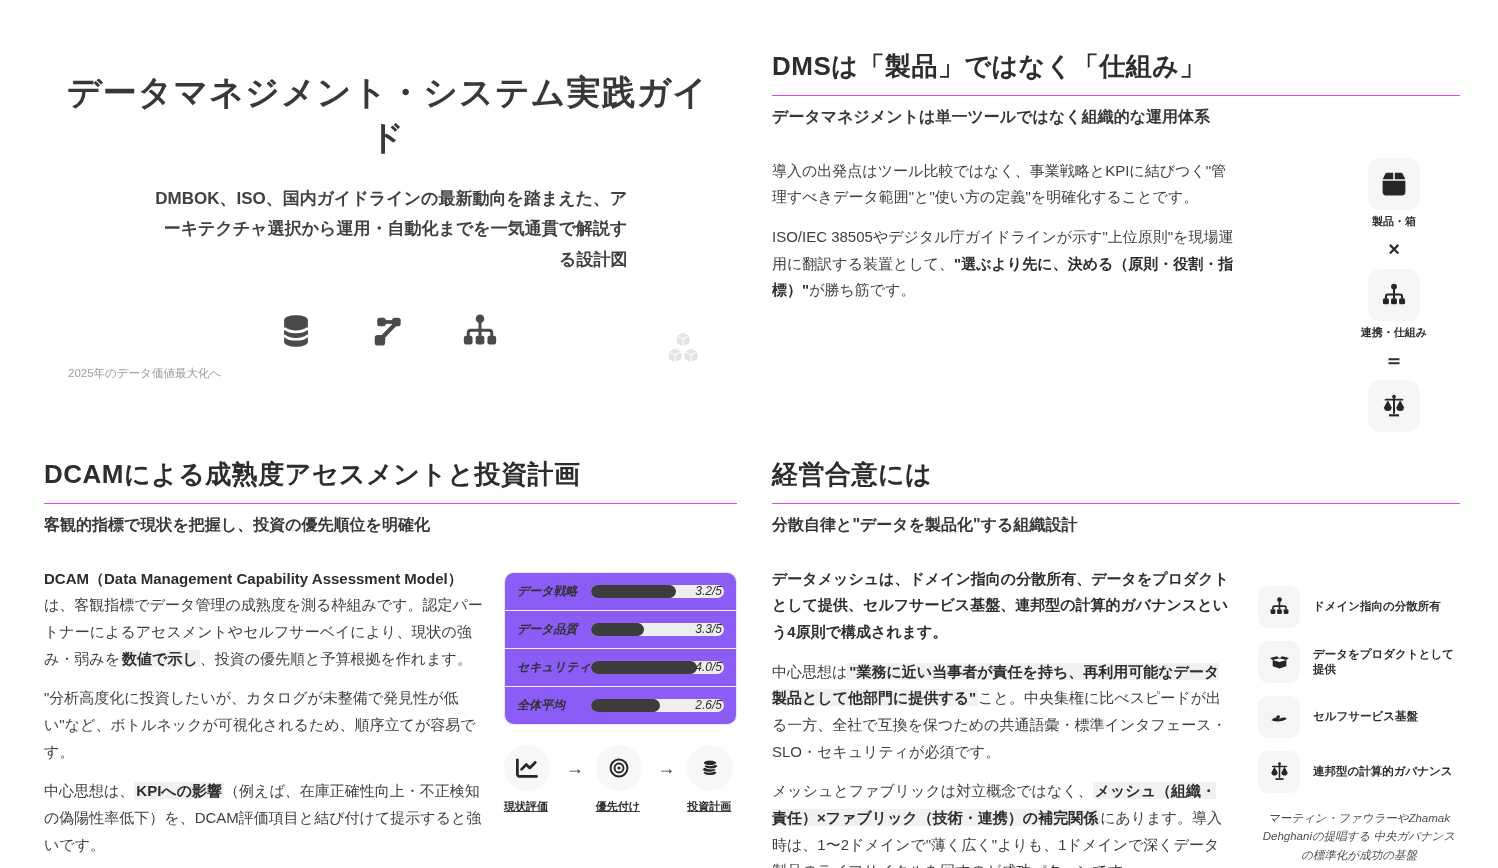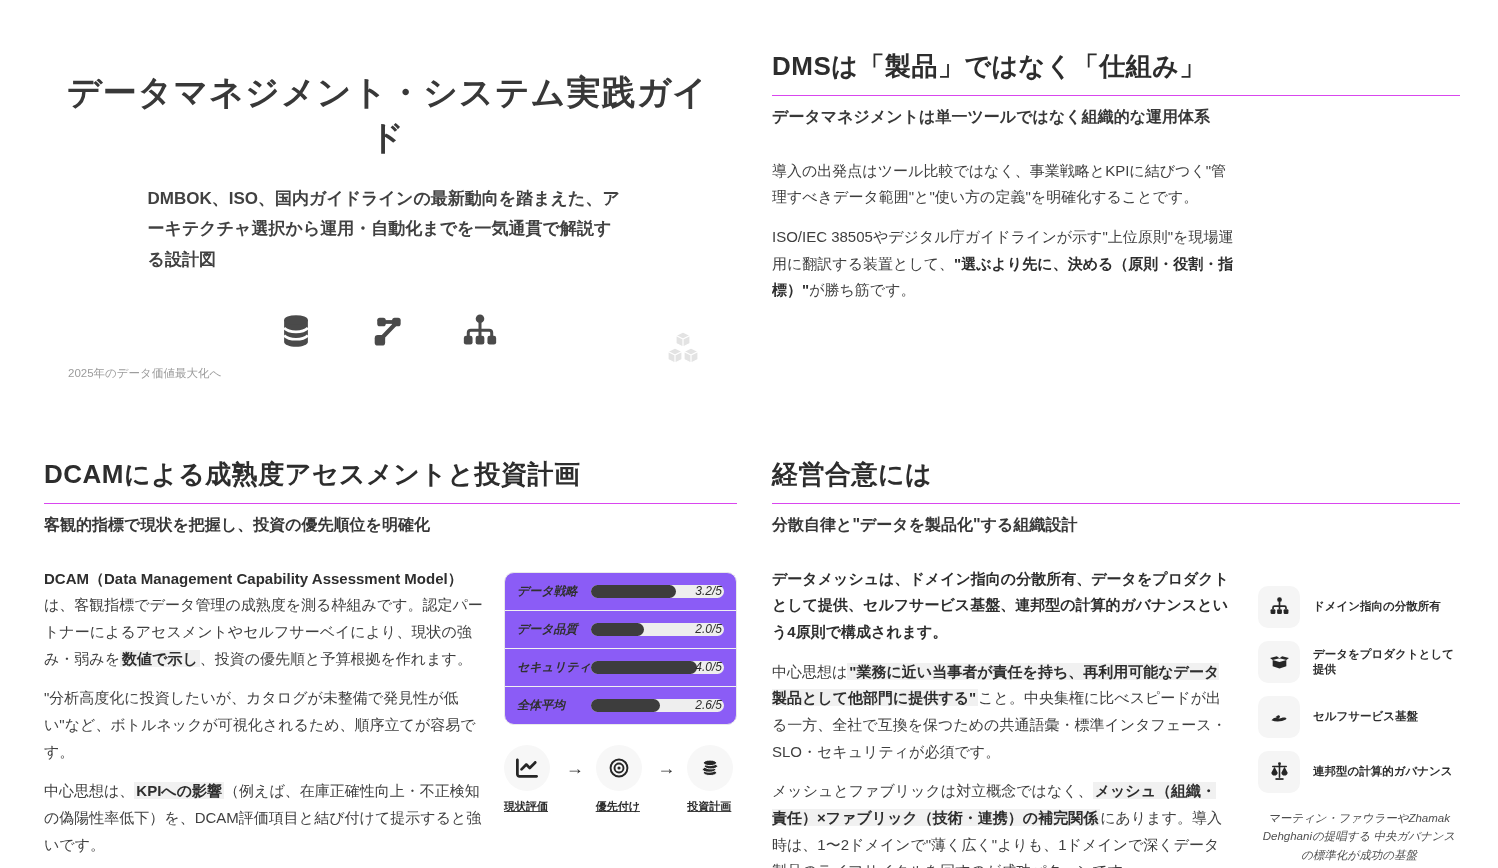--- a/index.html
+++ b/index.html
@@ -9,21 +9,21 @@
 
   
   .sec-heading { font-size:26px; font-weight:800; color:#2d2d2d; letter-spacing:.5px;
     padding-bottom:12px; border-bottom:1px solid #d946ef; line-height:1.25; }
   .sec-subtitle { margin-top:11px; font-size:16px; font-weight:700; color:#383838; }
 
   
   .q-tl { left:40px; top:36px; width:695px; height:404px; }
   .hero-title { margin:34px auto 0; max-width:645px; text-align:center;
     font-size:34px; font-weight:800; line-height:1.32; color:#383838; letter-spacing:1px; }
-  .hero-subtitle { margin:24px auto 0; max-width:480px; text-align:left;
+  .hero-subtitle { margin:24px auto 0; max-width:480px; text-align:right;
     font-size:17px; font-weight:700; line-height:1.8; color:#414141; }
   .hero-icons { margin-top:36px; display:flex; justify-content:center; gap:54px; color:#4a4a4a; }
   .hero-icons svg { height:38px; width:auto; }
   .hero-footnote { position:absolute; left:28px; top:330px; font-size:11.5px; color:#9b9b9b; }
   .hero-watermark { position:absolute; right:28px; top:292px; width:48px; height:48px; }
 
   
   .body-text { font-size:15px; line-height:1.78; color:#3f3f3f; }
   .body-text p { margin-bottom:13px; }
   .body-text .b { font-weight:700; color:#2e2e2e; }
@@ -164,20 +164,42 @@
 </section>
 
 <section class="quad q-tr">
   <h2 class="sec-heading">DMSは「製品」ではなく「仕組み」</h2>
   <p class="sec-subtitle">データマネジメントは単一ツールではなく組織的な運用体系</p>
   <div class="sec-body">
     <div class="body-text">
       <p><span>導入の出発点はツール比較ではなく、事業戦略とKPIに結びつく"管理すべきデータ範囲"と"使い方の定義"を明確化することです。</span></p>
       <p><span>ISO/IEC 38505やデジタル庁ガイドラインが示す"上位原則"を現場運用に翻訳する装置として、</span><span class="b">"選ぶより先に、決める（原則・役割・指標）"</span><span>が勝ち筋です。</span></p>
     </div>
+    <div class="formula">
+      <div class="tile">
+          <svg viewBox="0 0 448 512">
+            <use href="#i-box"></use>
+          </svg>
+        </div>
+      <div class="tile-label">製品・箱</div>
+      <div class="op">×</div>
+      <div class="tile">
+          <svg viewBox="0 0 24 24">
+            <use href="#i-sitemap"></use>
+          </svg>
+        </div>
+      <div class="tile-label">連携・仕組み</div>
+      <div class="op">＝</div>
+      <div class="tile">
+          <svg viewBox="0 0 24 24">
+            <use href="#i-scale"></use>
+          </svg>
+        </div>
+
+    </div>
   </div>
 </section>
 
 <section class="quad q-bl">
   <h2 class="sec-heading">DCAMによる成熟度アセスメントと投資計画</h2>
   <p class="sec-subtitle">客観的指標で現状を把握し、投資の優先順位を明確化</p>
   <div class="sec-body">
     <div class="body-text">
       <p><span class="b">DCAM（Data Management Capability Assessment Model）</span><span>は、客観指標でデータ管理の成熟度を測る枠組みです。認定パートナーによるアセスメントやセルフサーベイにより、現状の強み・弱みを</span><span class="b hl">数値で示し</span><span>、投資の優先順と予算根拠を作れます。</span></p>
       <p><span>"分析高度化に投資したいが、カタログが未整備で発見性が低い"など、ボトルネックが可視化されるため、順序立てが容易です。</span></p>
@@ -190,21 +212,21 @@
           <span class="bar-label">データ戦略</span>
           <span class="bar-track">
               <span class="bar-fill" style="width: 64%;"></span>
               <span class="bar-value">3.2/5</span>
             </span>
         </div>
         <div class="bar-row">
           <span class="bar-label">データ品質</span>
           <span class="bar-track">
               <span class="bar-fill" style="width: 40%;"></span>
-              <span class="bar-value">2.0/5</span>
+              <span class="bar-value">3.3/5</span>
             </span>
         </div>
         <div class="bar-row">
           <span class="bar-label">セキュリティ</span>
           <span class="bar-track">
               <span class="bar-fill" style="width: 80%;"></span>
               <span class="bar-value">4.0/5</span>
             </span>
         </div>
         <div class="bar-row">

